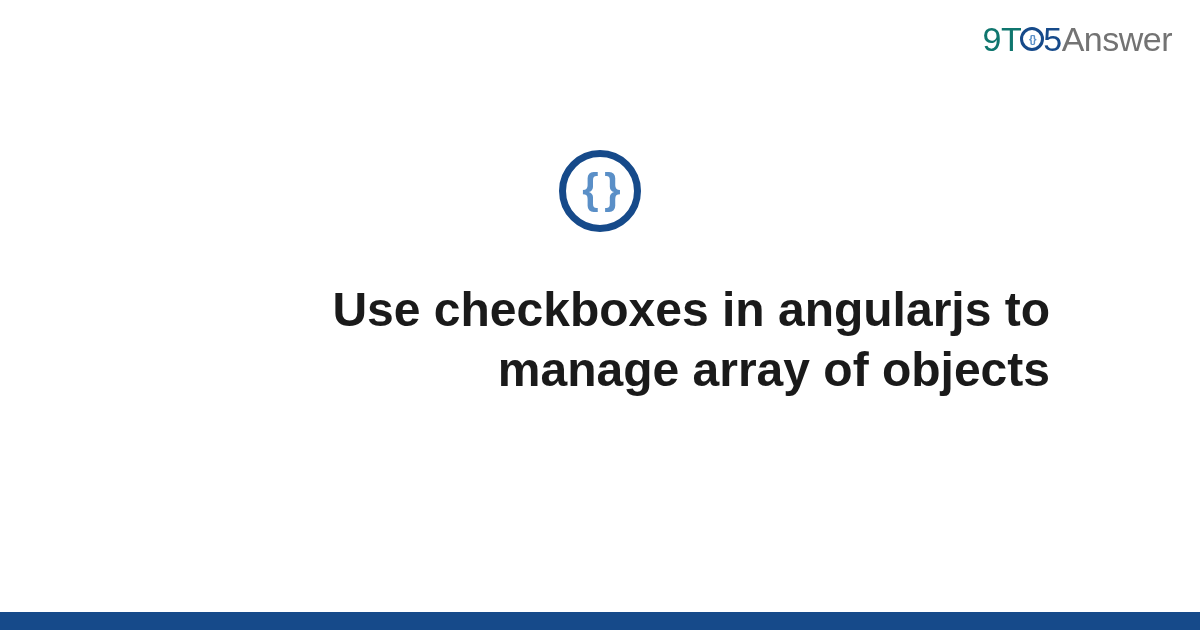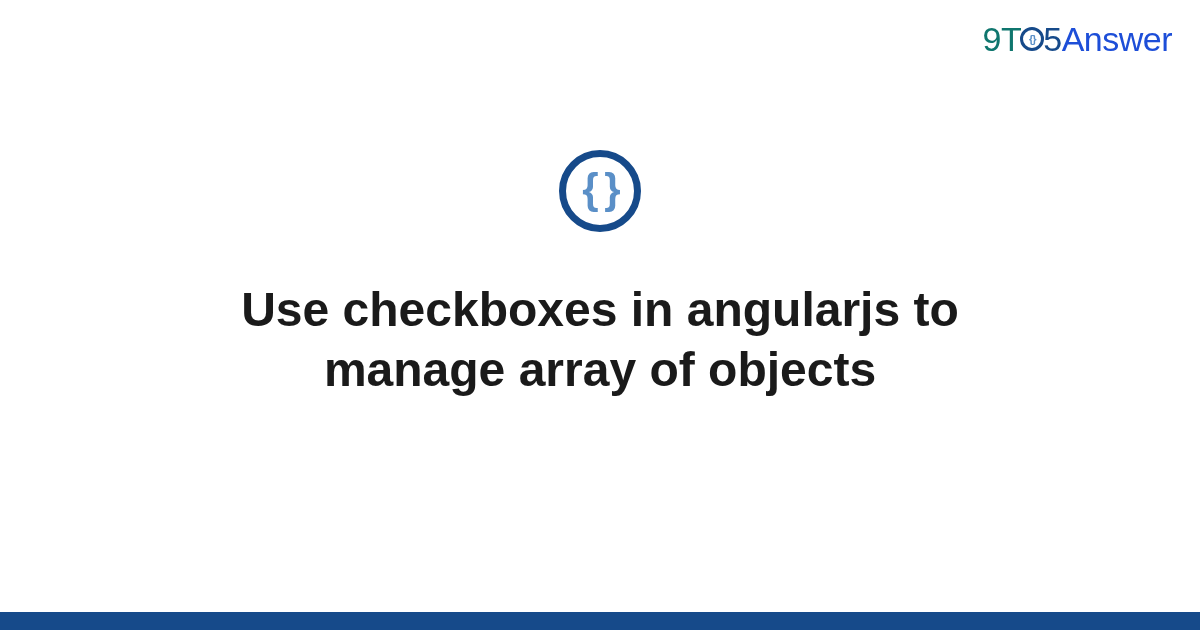--- a/index.html
+++ b/index.html
@@ -47,21 +47,21 @@
       font-size: 11px;
       color: #5a8fc7;
       font-weight: 600;
       letter-spacing: -1px;
     }
     .logo-5 {
       color: #164a8a;
       font-weight: 500;
     }
     .logo-answer {
-      color: #1d4ed8;
+      color: #737373;
       font-weight: 400;
       margin-top: 12px;
     }
     .content {
       position: absolute;
       top: 0;
       left: 0;
       width: 100%;
       height: 100%;
       display: flex;
@@ -86,21 +86,21 @@
       font-weight: 700;
       color: #5a8fc7;
       letter-spacing: -3px;
       line-height: 1;
       margin-top: -4px;
     }
     .title {
       font-size: 48px;
       font-weight: 700;
       color: #1a1a1a;
-      text-align: center;
+      text-align: right;
       line-height: 1.25;
       max-width: 900px;
     }
     .footer-bar {
       position: absolute;
       bottom: 0;
       left: 0;
       width: 100%;
       height: 18px;
       background: #164a8a;

